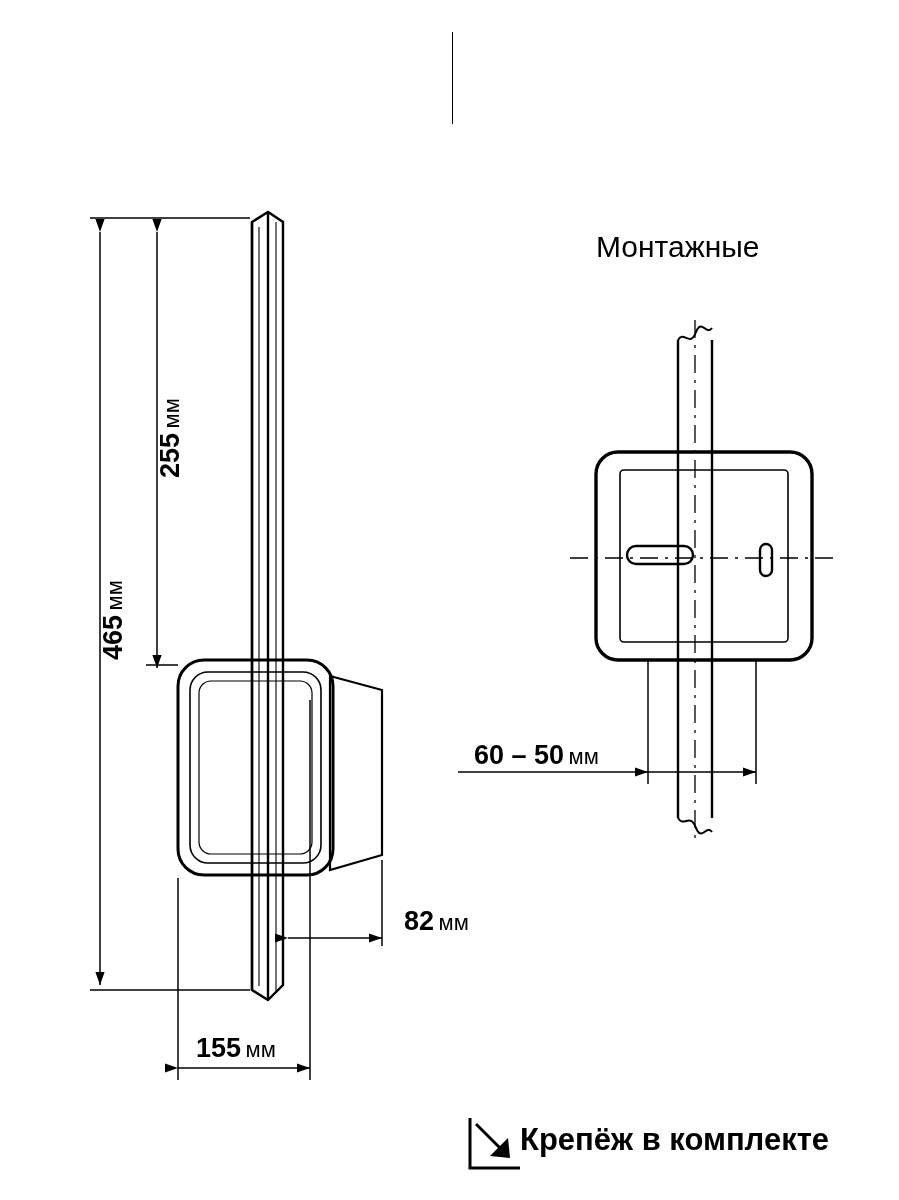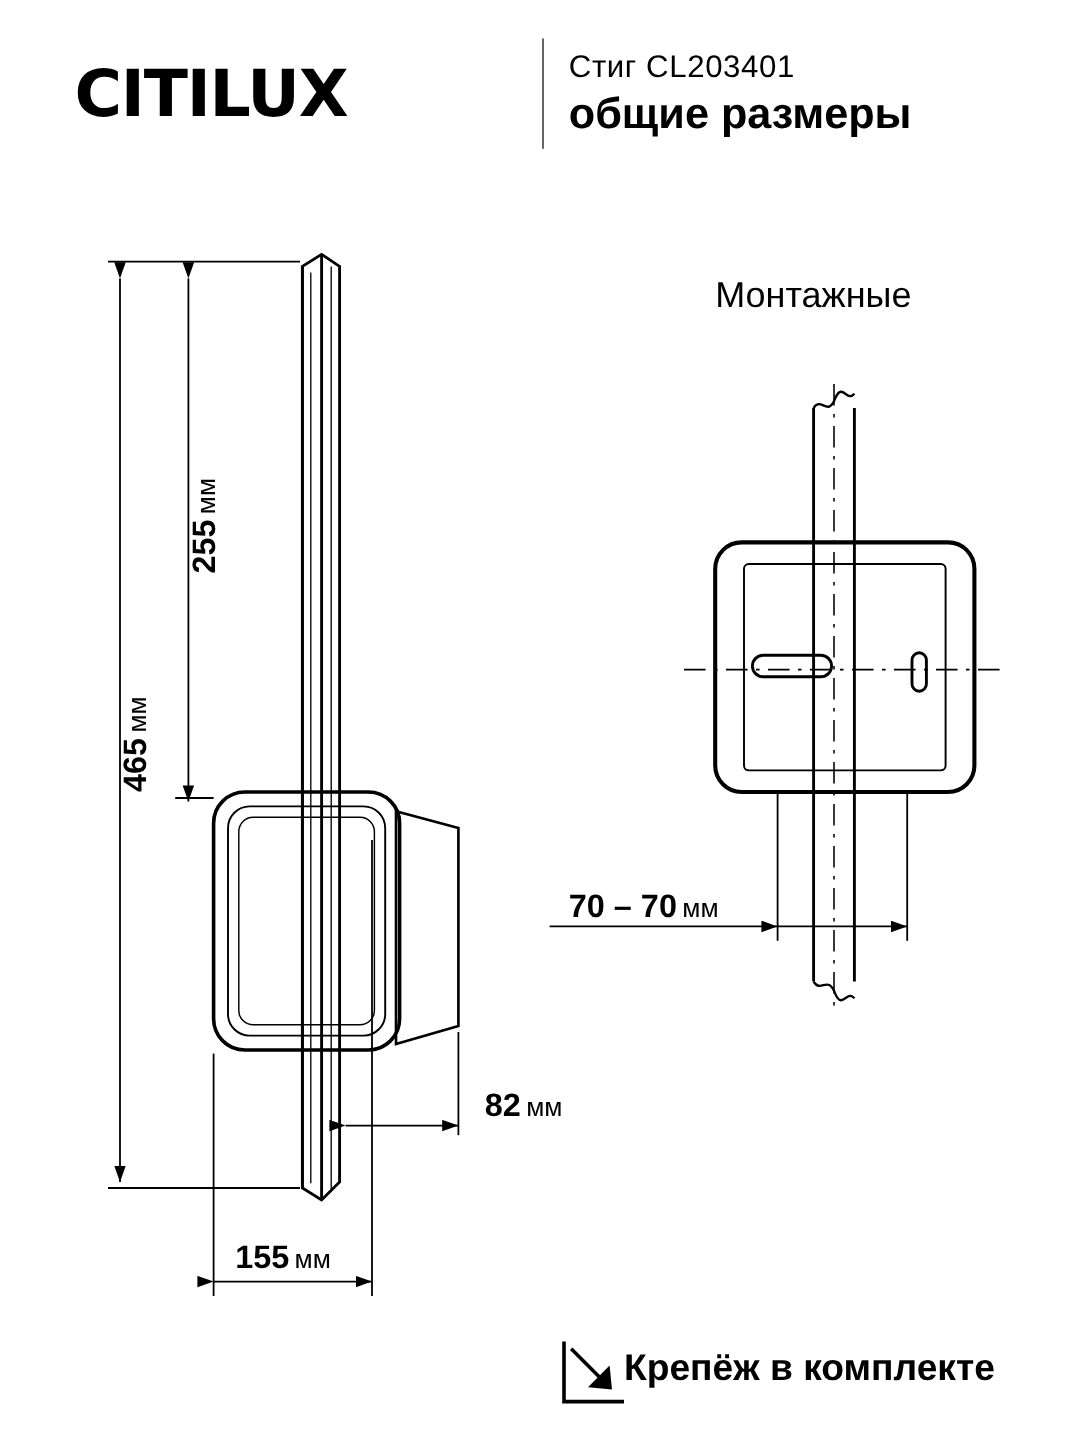--- a/index.html
+++ b/index.html
@@ -102,24 +102,21 @@
   }
 
   svg { position: absolute; left: 0; top: 0; }
 </style>
 </head>
 <body>
 
 <div class="page">
 
   <div class="header">
-    <div class="brand">CITILUX</div>
     <div class="header-divider"></div>
-    <div class="model-line">Стиг CL203401</div>
-    <div class="title-line">общие размеры</div>
   </div>
 
   <svg width="899" height="1200" viewBox="0 0 899 1200">
     <defs>
       <marker id="arrHead" markerWidth="10" markerHeight="10" refX="9" refY="3.2" orient="auto">
         <path d="M0,0 L9,3.2 L0,6.4 z" fill="#000"></path>
       </marker>
     </defs>
 
     <g fill="none" stroke="#000" stroke-width="2.4">
@@ -209,19 +206,19 @@
   <div class="label" style="left:196px; top:1033px;">
     <span class="dim-value">155</span>
     <span class="dim-unit">мм</span>
   </div>
 
   <div class="mount-title">
     <div>Монтажные</div>
   </div>
 
   <div class="label" style="left:474px; top:740px;">
-    <span class="dim-value">70 – 70</span>
+    <span class="dim-value">60 – 50</span>
     <span class="dim-unit">мм</span>
   </div>
 
   <div class="kit-text">Крепёж в комплекте</div>
 
 </div>
 
 </body></html>

